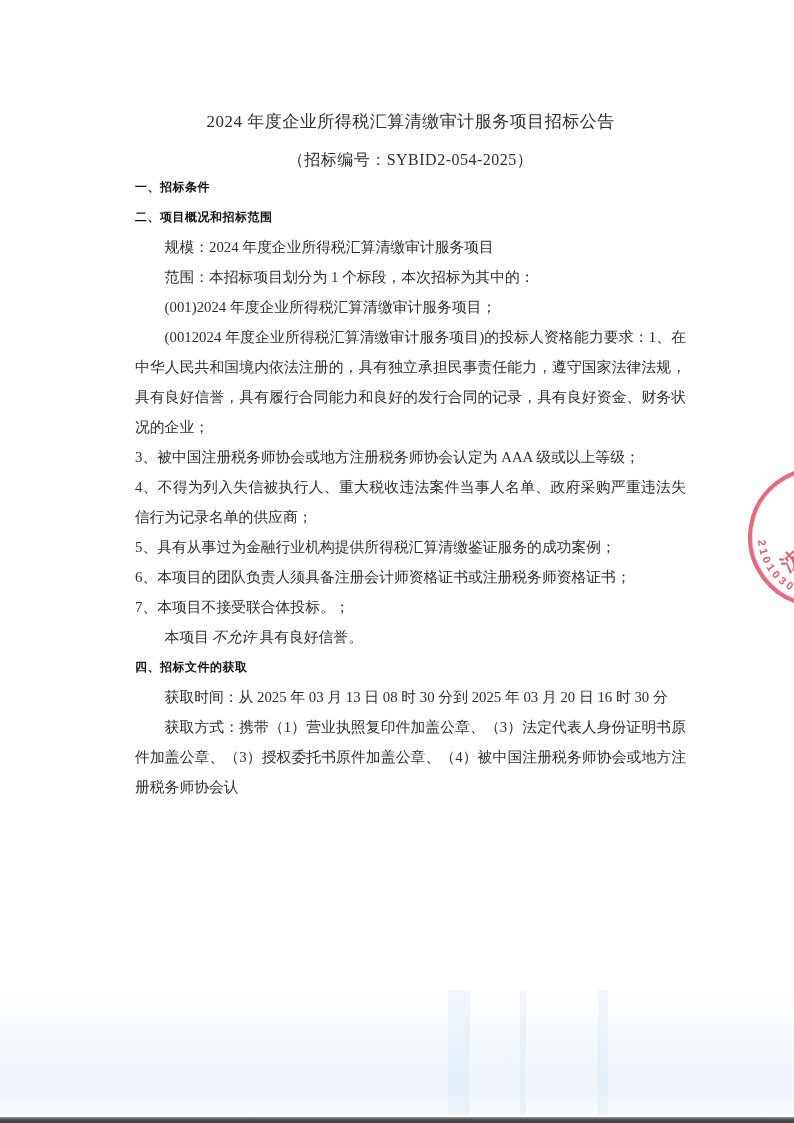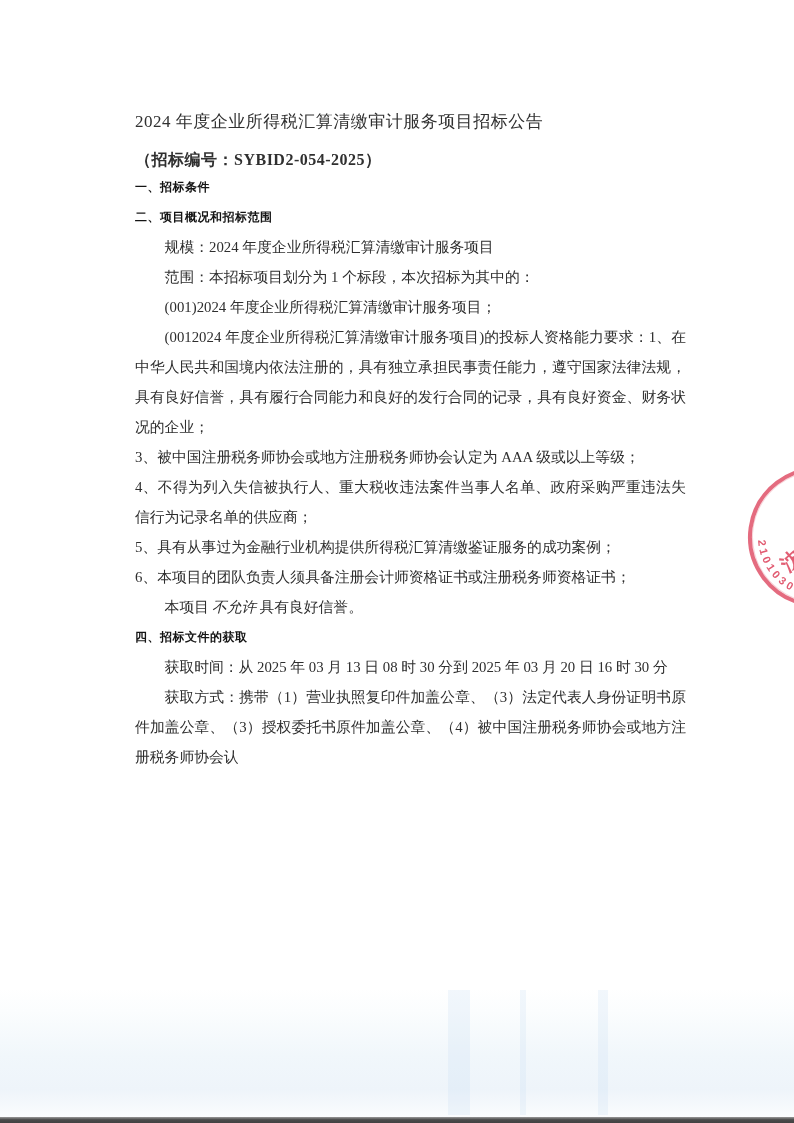--- a/index.html
+++ b/index.html
@@ -22,26 +22,26 @@
   .scan-streak.s3 { left: 520px; width: 6px;  }
   .scan-edge {
     position: absolute; left: 0; bottom: 0; width: 794px; height: 6px;
     background: linear-gradient(180deg, #9a9a9a 0%, #4b4b4b 45%, #424242 100%);
   }
   .content {
     position: absolute; top: 0; left: 135px; width: 551px;
   }
   .doc-title {
     margin: 110px 0 0 0; font-weight: normal;
-    font-size: 17px; line-height: 24px; text-align: left;
+    font-size: 17px; line-height: 24px; text-align: center;
     color: #303030; letter-spacing: 0.5px; white-space: nowrap;
   }
   .doc-subtitle {
     margin: 14px 0 0 0; font-size: 16px; line-height: 24px;
-    color: #303030; letter-spacing: 0.5px; font-weight: bold;
+    text-align: center; color: #303030; letter-spacing: 0.5px;
   }
   .line {
     margin: 0; font-size: 14.8px; line-height: 30px; color: #2e2e2e;
   }
   .loc { margin-top: 43px; }
   .ind { text-indent: 2em; }
   .just { text-align: justify; }
   .sec {
     margin: 0; font-size: 12px; line-height: 30px; font-weight: bold;
     color: #141414; font-family: "Liberation Sans", "DejaVu Sans", sans-serif;
@@ -93,20 +93,21 @@
     <h2 class="sec">二、项目概况和招标范围</h2>
     <p class="line ind">规模：2024 年度企业所得税汇算清缴审计服务项目</p>
     <p class="line ind">范围：本招标项目划分为 1 个标段，本次招标为其中的：</p>
     <p class="line ind">(001)2024 年度企业所得税汇算清缴审计服务项目；</p>
 
     <p class="line ind just">(0012024 年度企业所得税汇算清缴审计服务项目)的投标人资格能力要求：1、在中华人民共和国境内依法注册的，具有独立承担民事责任能力，遵守国家法律法规，具有良好信誉，具有履行合同能力和良好的发行合同的记录，具有良好资金、财务状况的企业；</p>
     <p class="line">3、被中国注册税务师协会或地方注册税务师协会认定为 AAA 级或以上等级；</p>
     <p class="line just">4、不得为列入失信被执行人、重大税收违法案件当事人名单、政府采购严重违法失信行为记录名单的供应商；</p>
     <p class="line">5、具有从事过为金融行业机构提供所得税汇算清缴鉴证服务的成功案例；</p>
     <p class="line">6、本项目的团队负责人须具备注册会计师资格证书或注册税务师资格证书；</p>
+    <p class="line">7、本项目不接受联合体投标。；</p>
     <p class="line ind"><span>本项目</span><em class="kai">不允许</em><span>具有良好信誉。</span></p>
 
     <h2 class="sec">四、招标文件的获取</h2>
     <p class="line ind">获取时间：从 2025 年 03 月 13 日 08 时 30 分到 2025 年 03 月 20 日 16 时 30 分</p>
     <p class="line ind just">获取方式：携带（1）营业执照复印件加盖公章、（3）法定代表人身份证明书原件加盖公章、（3）授权委托书原件加盖公章、（4）被中国注册税务师协会或地方注册税务师协会认</p>
   </div>
 
   <div class="stamp">
     <div class="stamp-ring"></div>
     <div class="stamp-text">沈阳建设</div>

